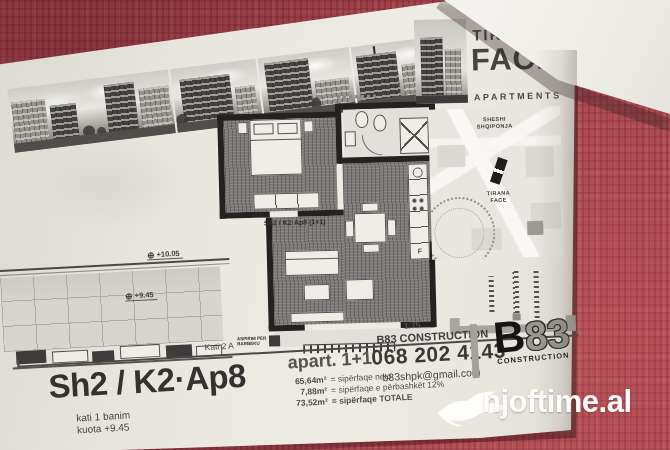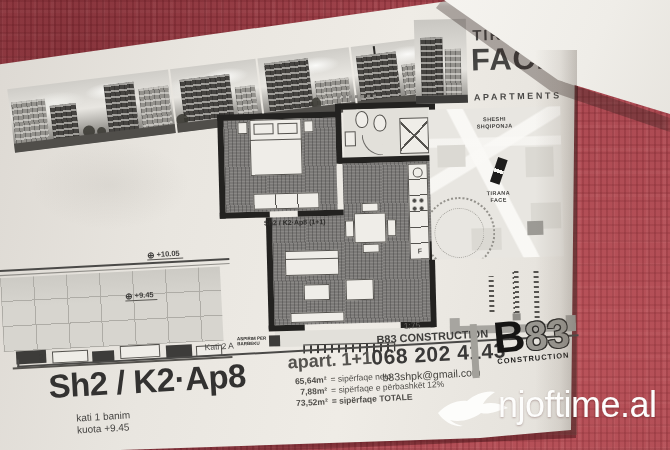--- a/index.html
+++ b/index.html
@@ -102,21 +102,21 @@
   .phone{position:absolute;font-size:21px;font-weight:800;color:#3a3938;letter-spacing:.5px;}
   .email{position:absolute;font-size:10.5px;color:#45443f;}
   .divbar{position:absolute;background:#a3a19b;}
   .logo{position:absolute;text-align:center;transform:rotate(-2deg);}
   .logo .b{font-size:44px;font-weight:900;color:#161514;line-height:40px;}
   .logo .n83{font-size:40px;font-weight:900;color:#999791;line-height:40px;
     text-shadow:1px 1px 0 #2b2a28,-1px -1px 0 #2b2a28,1px -1px 0 #2b2a28,-1px 1px 0 #2b2a28;}
   .logo .sub{font-size:7.5px;font-weight:800;letter-spacing:1px;color:#1c1b1a;margin-top:-2px;}
   
   .wm{position:absolute;left:436px;top:380px;width:236px;height:54px;}
-  .wm-text{position:absolute;left:62px;top:4px;font-size:36px;font-weight:400;color:#fdfdfc;letter-spacing:-.5px;
+  .wm-text{position:absolute;left:46px;top:4px;font-size:31px;font-weight:700;color:#fdfdfc;letter-spacing:-.5px;
     text-shadow:0 1px 2px rgba(70,25,28,.30);}
   .tiny{font-size:4.5px;line-height:5px;color:#2e2d2b;font-weight:bold;}
 </style>
 </head>
 <body>
 
 <div class="scene">
 
   <div class="paper-shadow"></div>
   <div class="paper"></div>

